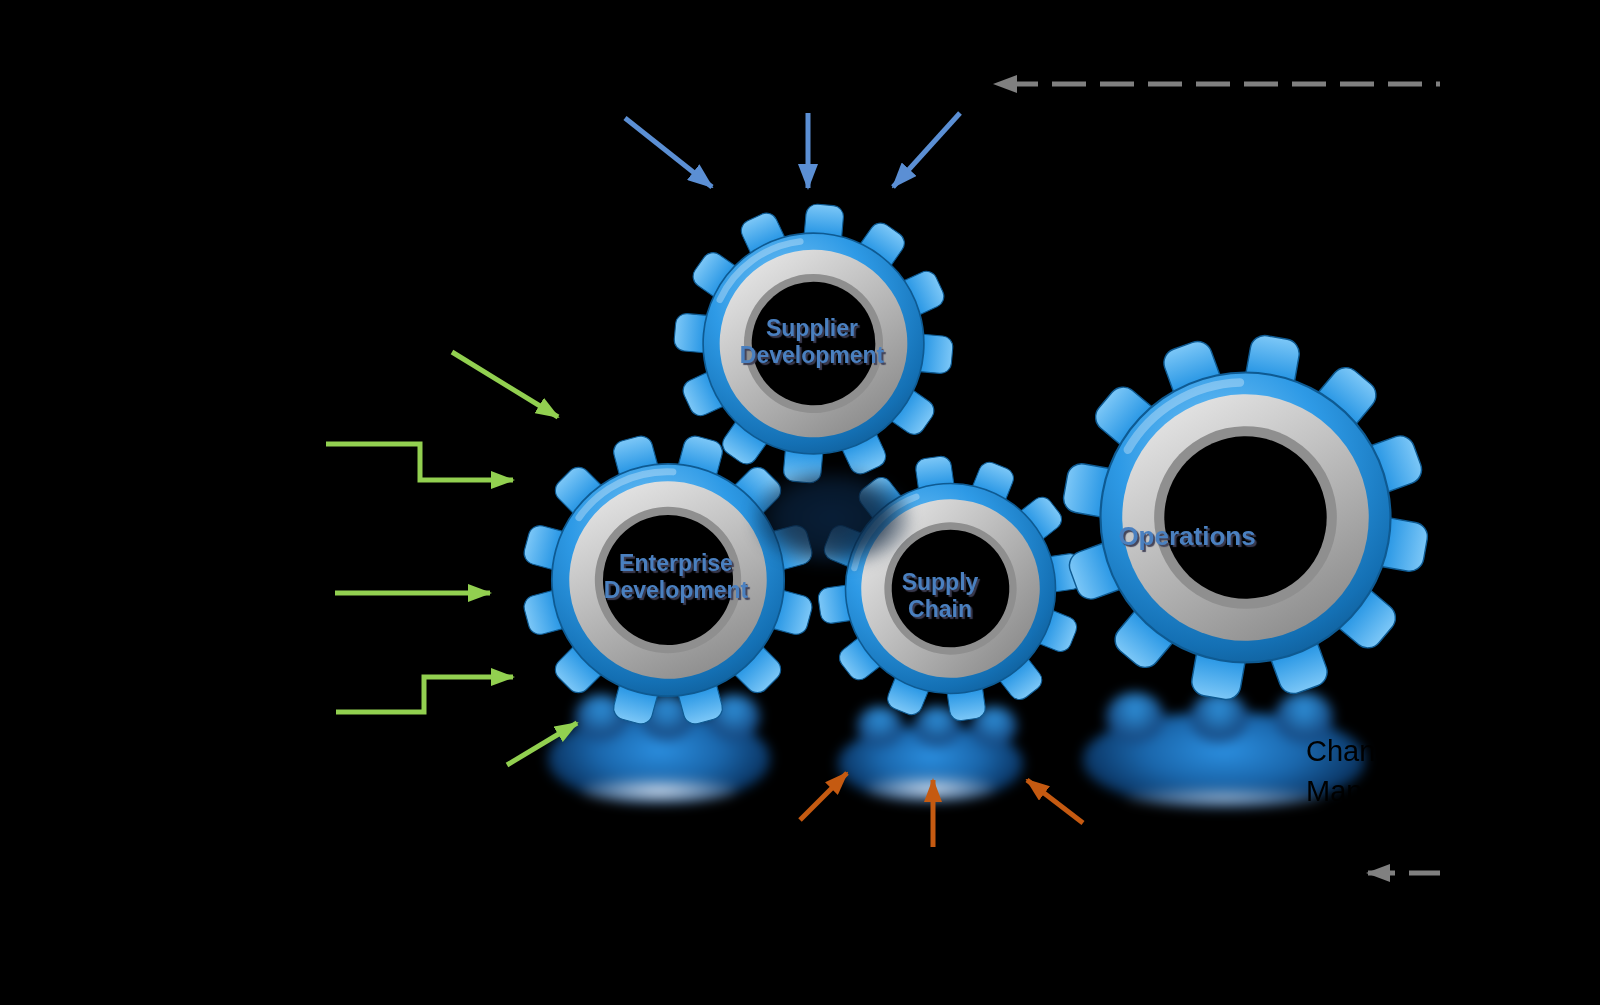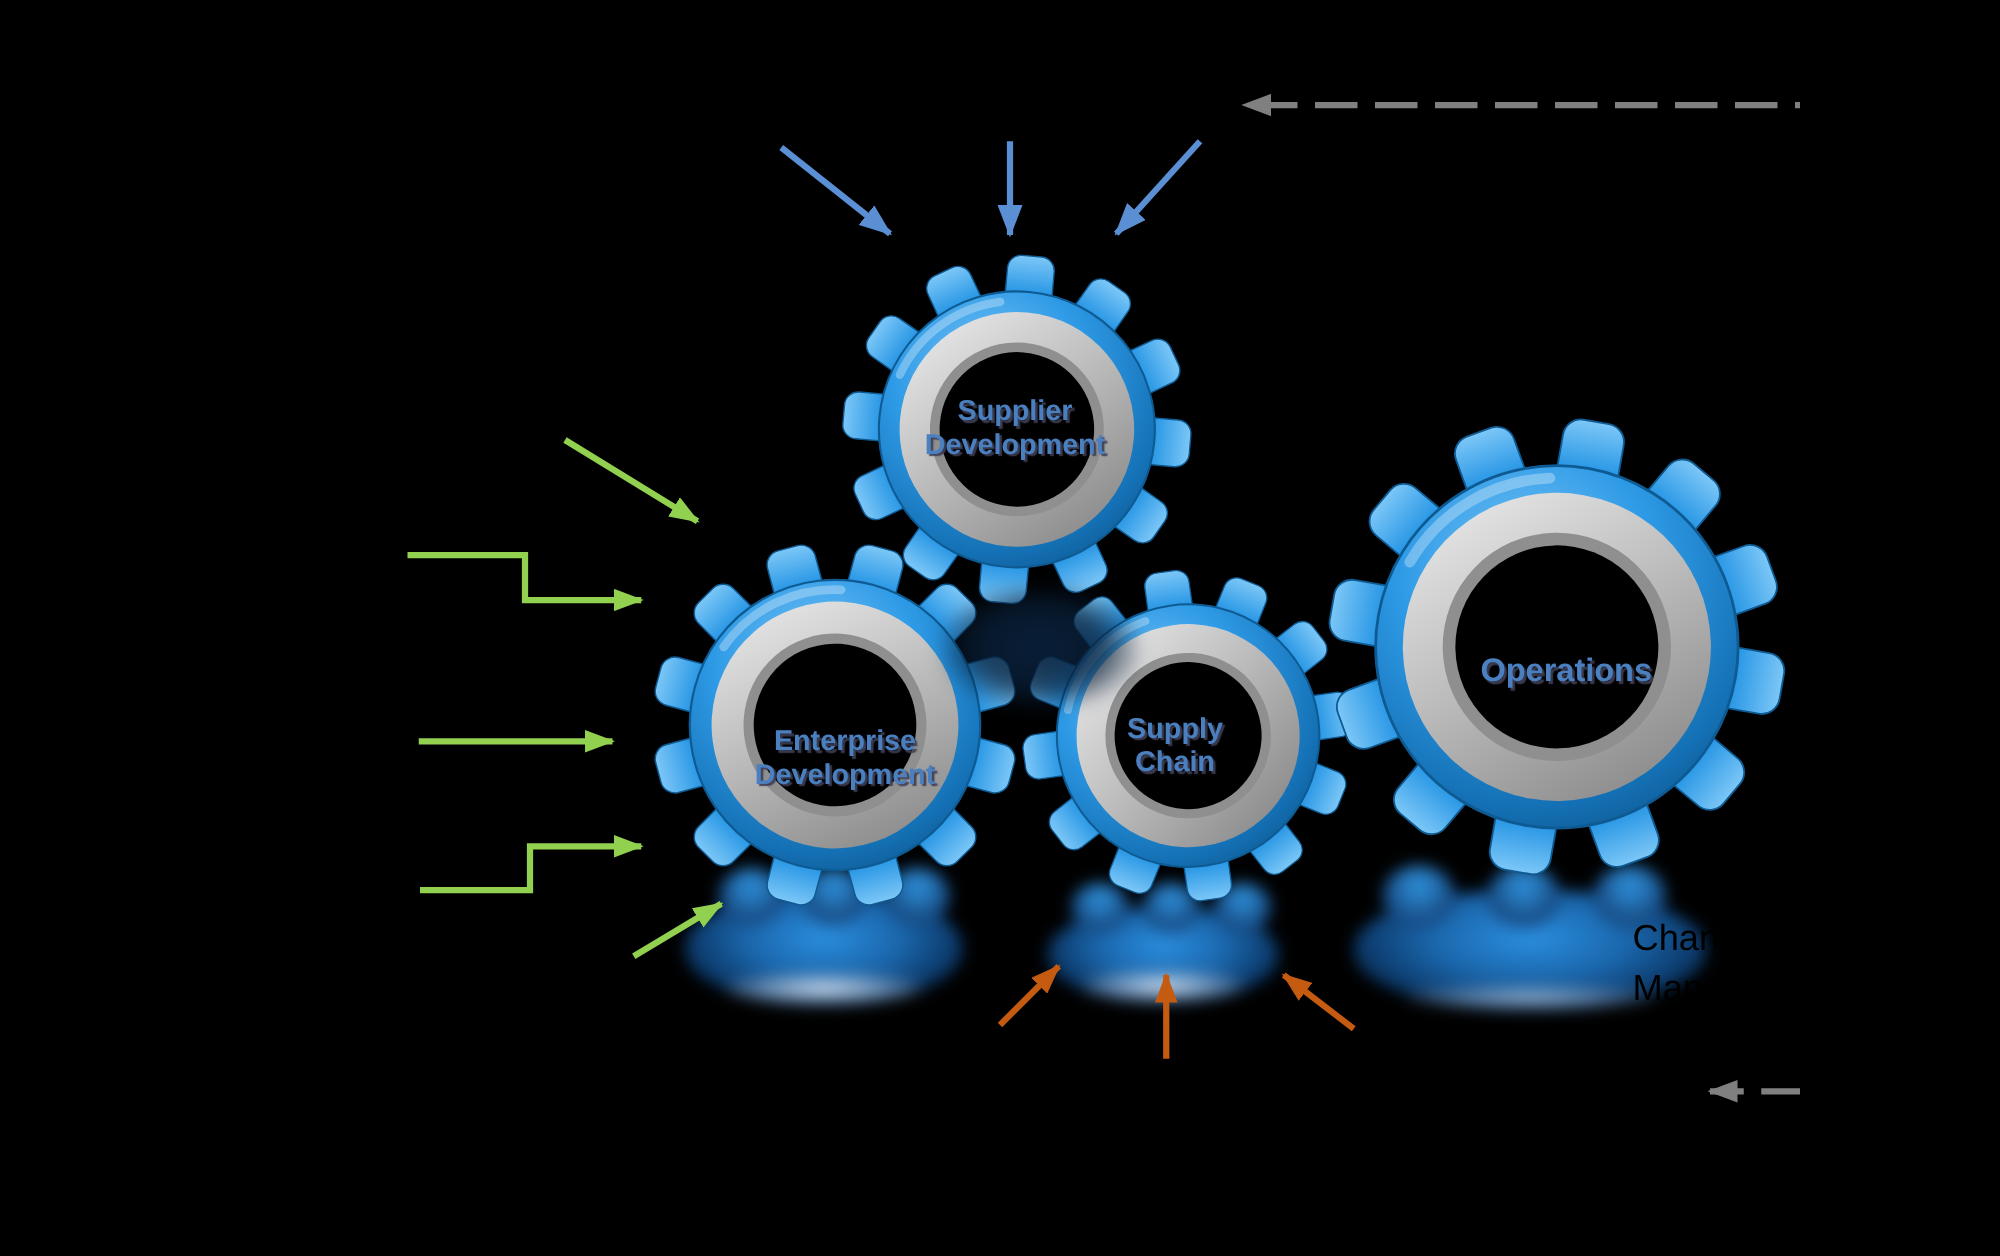--- a/index.html
+++ b/index.html
@@ -165,23 +165,23 @@
     <g style="stroke:var(--dashed-gray,#808080)" stroke-width="5" fill="none" stroke-dasharray="34 14">
       <path d="M1518,84 L995,84" marker-end="url(#headGray)"></path>
       <path d="M1518,84 L1518,873 L1368,873" marker-end="url(#headGray)"></path>
     </g>
     <line x1="1483" y1="567" x2="1511" y2="567" style="stroke:var(--dashed-gray,#808080)" stroke-width="3" marker-end="url(#headGraySm)"></line>
   </svg>
 
   
   <div class="gear-label lbl-sm" style="left:812px;top:342px;">Supplier
 Development</div>
-  <div class="gear-label lbl-sm" style="left:676px;top:606px;">Enterprise
+  <div class="gear-label lbl-sm" style="left:676px;top:577px;">Enterprise
 Development</div>
   <div class="gear-label lbl-sm" style="left:940px;top:596px;">Supply
 Chain</div>
-  <div class="gear-label lbl-lg" style="left:1253px;top:536px;">Operations</div>
+  <div class="gear-label lbl-lg" style="left:1187px;top:536px;">Operations</div>
 
   
   <div class="change-label" style="left:1306px;top:731px;">Change
 Management</div>
 
 </div>
 
 </body></html>

